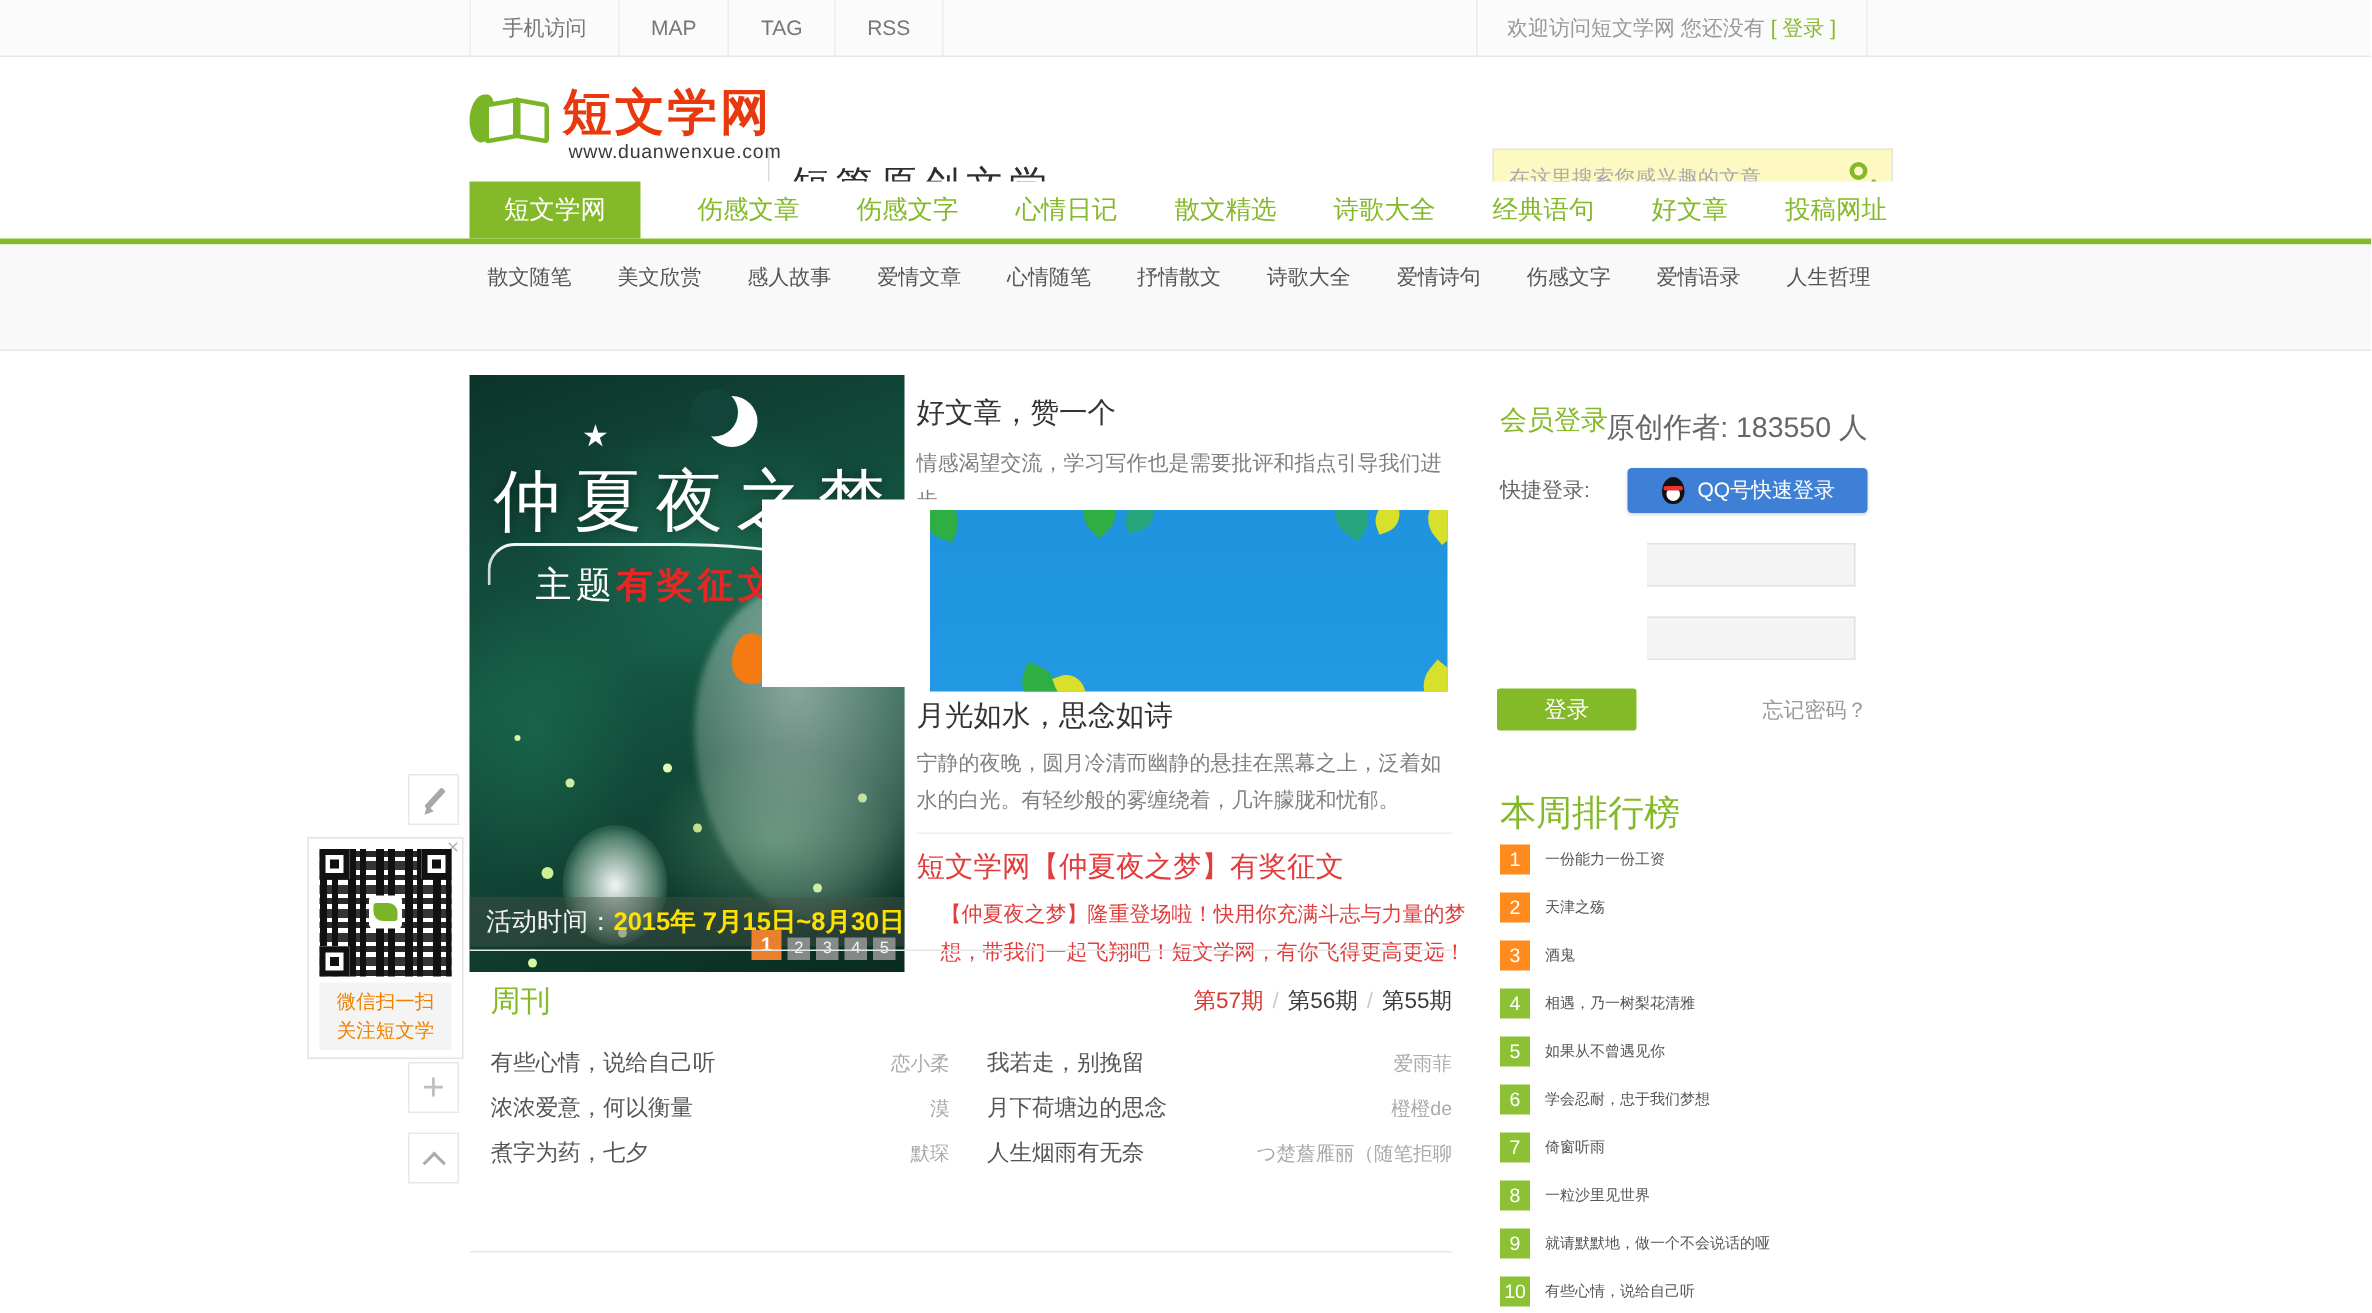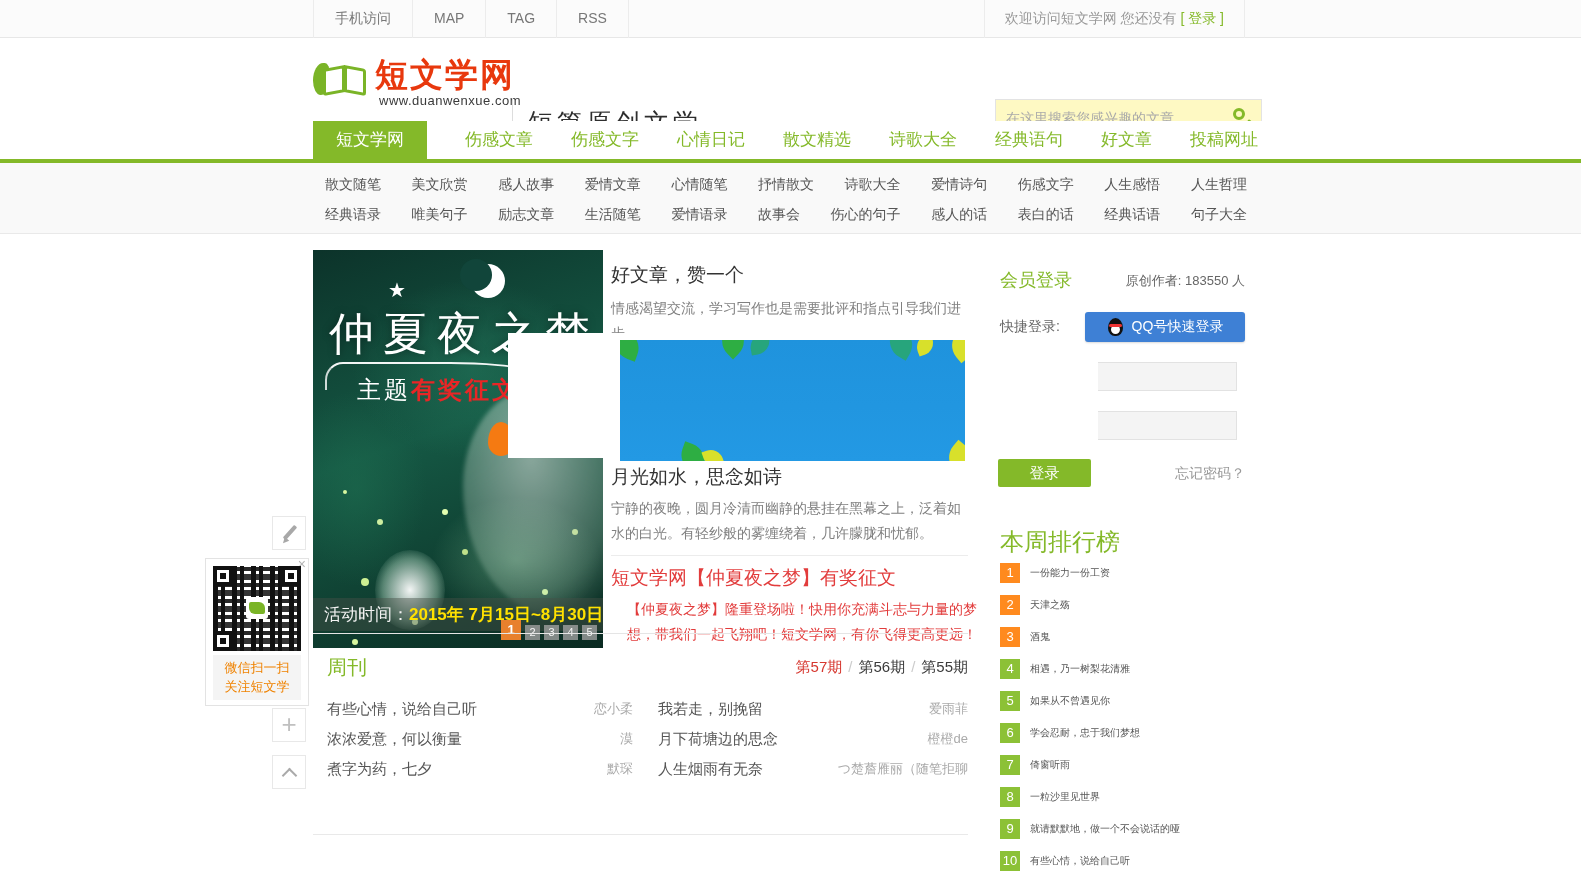--- a/index.html
+++ b/index.html
@@ -99,21 +99,21 @@
   .wk-col.left { left:14px; width:306px; }
   .wk-col.right { left:345px; width:310px; }
   .wk-row { display:flex; justify-content:space-between; height:30px; line-height:30px; }
   .wk-row .t { font-size:15px; color:#555; white-space:nowrap; overflow:hidden; cursor:pointer; }
   .wk-row .au { font-size:13px; color:#aaa; white-space:nowrap; padding-left:8px; }
   .weekly-bottom { position:absolute; left:0; top:200px; width:655px; border-top:1px solid #e9e9e9; }
 
   
   .sidebar { position:absolute; left:988px; top:250px; width:270px; }
   .sb-login-title { position:absolute; left:12px; top:18px; font-size:18px; color:#84b929; }
-  .sb-stat { position:absolute; right:13px; top:22px; font-size:13px; color:#666;margin-left:15px; }
+  .sb-stat { position:absolute; right:13px; top:22px; font-size:19px; color:#666;margin-left:15px; }
   .sb-quick { position:absolute; left:12px; top:68px; font-size:14px; color:#666; }
   .qq-btn { position:absolute; left:97px; top:62px; width:160px; height:30px; background:#3e80d5; border-radius:3px; color:#fff; font-size:14px; display:flex; align-items:center; justify-content:center; cursor:pointer; z-index:60; box-shadow:0 1px 2px rgba(0,0,0,0.15); }
   .penguin { position:relative; width:17px; height:19px; margin-right:8px; }
   .penguin .bodyp { position:absolute; left:1px; top:0; width:15px; height:18px; background:#111; border-radius:50% 50% 46% 46% / 55% 55% 45% 45%; }
   .penguin .belly { position:absolute; left:4px; top:7px; width:9px; height:9px; background:#fff; border-radius:50%; }
   .penguin .scarf { position:absolute; left:2px; top:6px; width:13px; height:3px; background:#e33; border-radius:2px; }
   .sb-input { position:absolute; left:97px; width:152px; height:29px; background:#f4f4f4; border:1px solid #e2e2e2; font-size:14px; color:#555; padding:0 8px; font-family:"Liberation Sans", sans-serif; }
   .sb-input.f1 { top:112px; } .sb-input.f2 { top:161px; }
   .sb-login-btn { position:absolute; left:10px; top:209px; width:93px; height:28px; background:#84b929; color:#fff; font-size:15px; border:0; border-radius:2px; cursor:pointer; font-family:"Liberation Sans", sans-serif; }
   .sb-forgot { position:absolute; right:13px; top:215px; font-size:14px; color:#999; text-decoration:none; cursor:pointer; }
@@ -218,35 +218,22 @@
     <div class="subnav-row r1">
       <a>散文随笔</a>
       <a>美文欣赏</a>
       <a>感人故事</a>
       <a>爱情文章</a>
       <a>心情随笔</a>
       <a>抒情散文</a>
       <a>诗歌大全</a>
       <a>爱情诗句</a>
       <a>伤感文字</a>
-      <a>人生感悟</a>
+      <a>爱情语录</a>
       <a>人生哲理</a>
-    </div>
-    <div class="subnav-row r2">
-      <a>经典语录</a>
-      <a>唯美句子</a>
-      <a>励志文章</a>
-      <a>生活随笔</a>
-      <a>爱情语录</a>
-      <a>故事会</a>
-      <a>伤心的句子</a>
-      <a>感人的话</a>
-      <a>表白的话</a>
-      <a>经典话语</a>
-      <a>句子大全</a>
     </div>
   </div>
 
   <div class="slider">
     <div class="glow-dots"></div>
     <div class="girl-shape"></div>
     <div class="fairy-glow"></div>
     <span class="star">★</span>
     <div class="moon"></div>
     <div class="slider-title">仲夏夜之梦</div>

